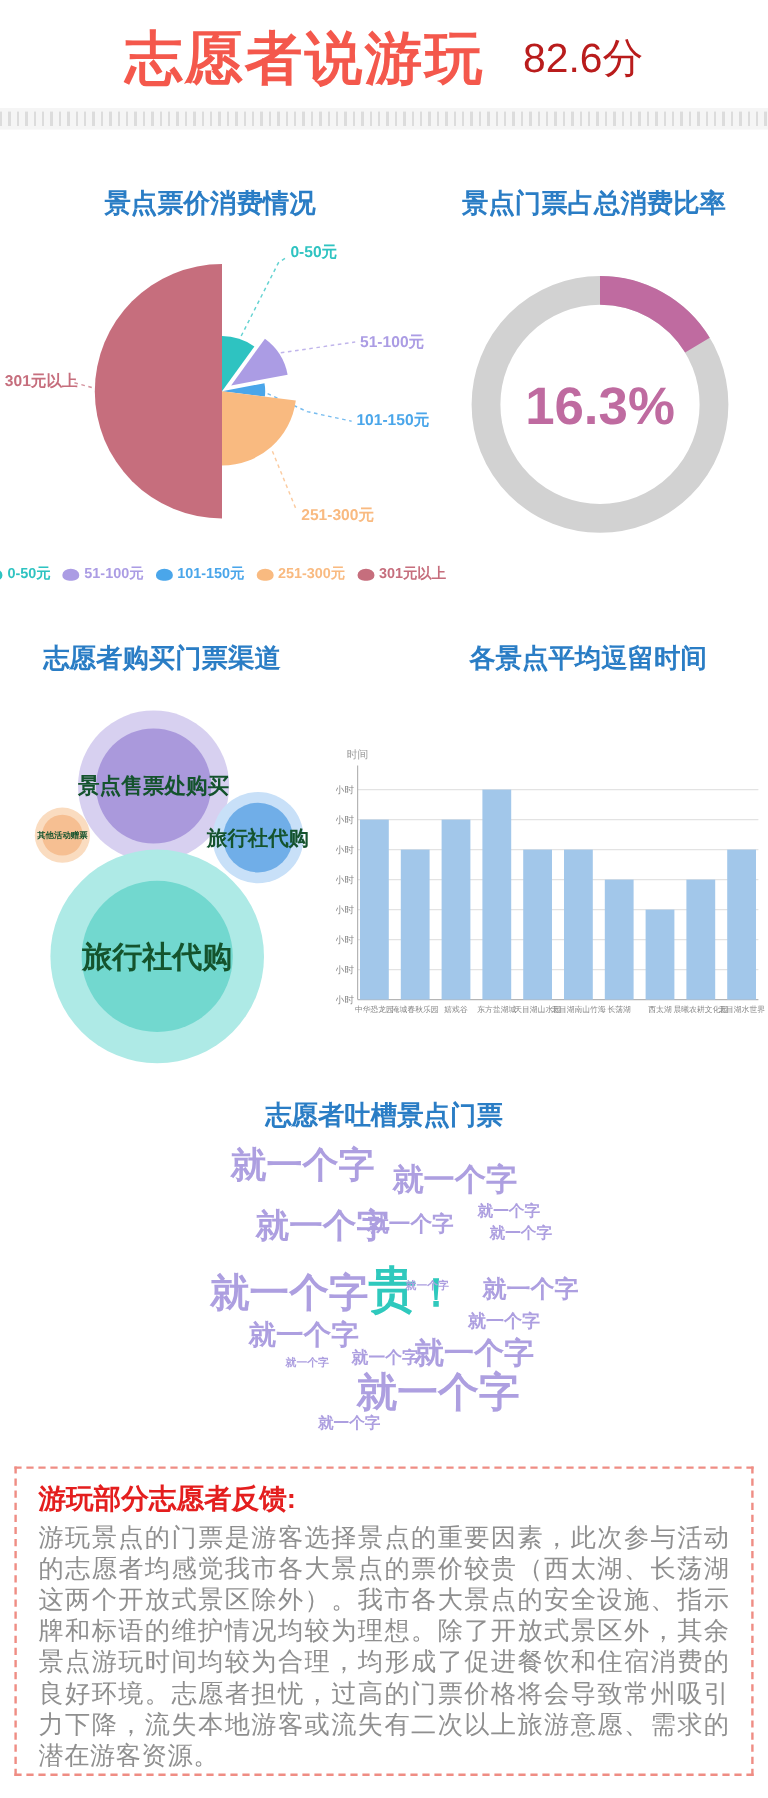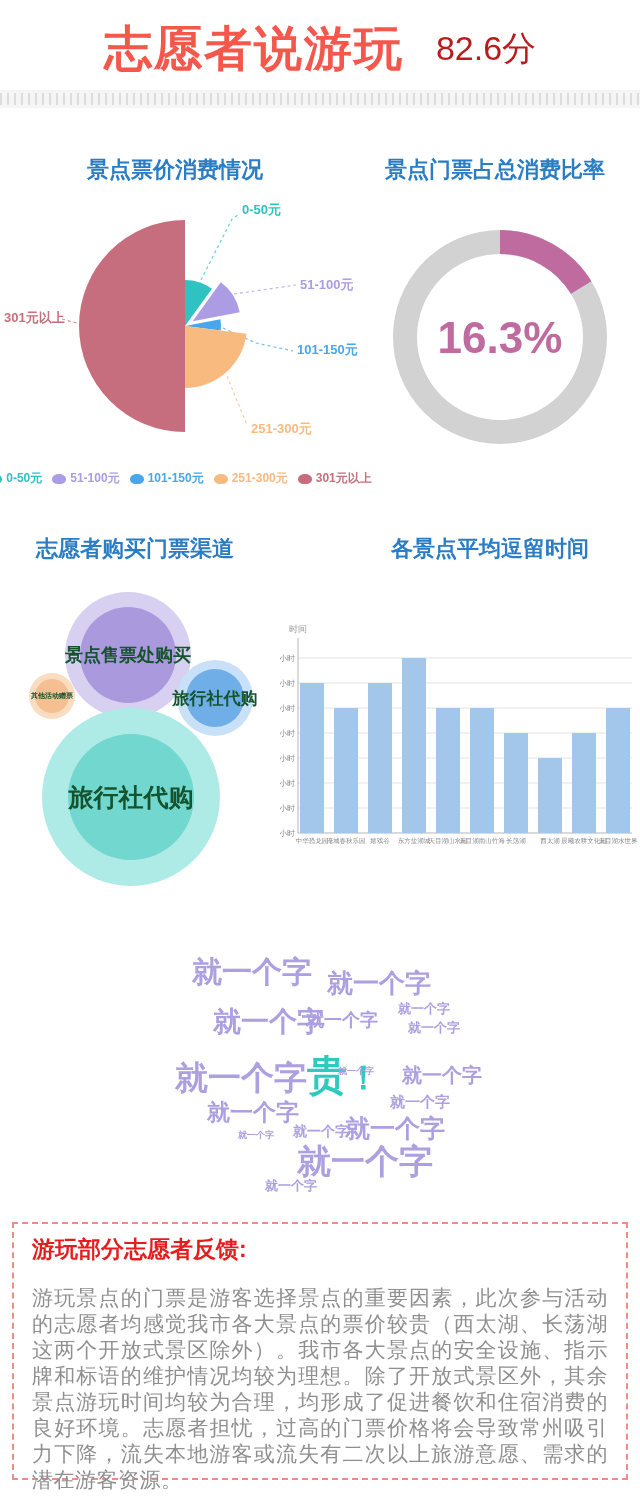--- a/index.html
+++ b/index.html
@@ -37,21 +37,21 @@
   .bubble{position:absolute;border-radius:50%;display:flex;align-items:center;justify-content:center;}
   .bubble .inner{position:absolute;border-radius:50%;left:50%;top:50%;transform:translate(-50%,-50%);
                  display:flex;align-items:center;justify-content:center;}
   .bubble .blabel{position:relative;color:#14532d;font-weight:bold;white-space:nowrap;z-index:2;}
 
   #cloud{position:absolute;top:945px;left:0;width:640px;height:265px;}
   .cloud-word{position:absolute;font-weight:bold;white-space:nowrap;line-height:1;}
 
   .feedback{position:absolute;top:1222px;left:12px;width:616px;height:258px;box-sizing:border-box;
             border:2px dashed #ef8d84;padding:10px 18px 8px 18px;background:#fff;}
-  .feedback .fb-title{color:#e41e1e;font-size:23px;font-weight:bold;margin-bottom:20px;}
+  .feedback .fb-title{color:#e41e1e;font-size:23px;font-weight:bold;margin-bottom:4px;}
   .feedback .fb-body{color:#8f8f8f;font-size:21px;line-height:26px;text-align:justify;letter-spacing:0.5px;}
 </style>
 </head>
 <body>
 
 <div id="page">
 
   <div class="header">
     <span class="main-title">志愿者说游玩</span>
     <span class="score">82.6分</span>
@@ -167,20 +167,21 @@
       <rect x="224" y="115" width="24" height="100" fill="#a2c7ea"></rect>
       <text x="236" y="225" text-anchor="middle" fill="#888888" font-size="6.5">长荡湖</text>
       <rect x="258" y="140" width="24" height="75" fill="#a2c7ea"></rect>
       <text x="270" y="225" text-anchor="middle" fill="#888888" font-size="6.5">西太湖</text>
       <rect x="292" y="115" width="24" height="100" fill="#a2c7ea"></rect>
       <text x="304" y="225" text-anchor="middle" fill="#888888" font-size="6.5">晨曦农耕文化园</text>
       <rect x="326" y="90" width="24" height="125" fill="#a2c7ea"></rect>
       <text x="338" y="225" text-anchor="middle" fill="#888888" font-size="6.5">天目湖水世界</text>
     </svg>
 
+  <div class="sec-title" id="t-complain">志愿者吐槽景点门票</div>
 
   <div id="cloud">
       <div class="cloud-word" style="left: 192px; top: 12px; color: rgb(173, 159, 224); font-size: 30px;">就一个字</div>
       <div class="cloud-word" style="left: 327px; top: 25px; color: rgb(173, 159, 224); font-size: 26px;">就一个字</div>
       <div class="cloud-word" style="left: 398px; top: 57px; color: rgb(173, 159, 224); font-size: 13px;">就一个字</div>
       <div class="cloud-word" style="left: 213px; top: 63px; color: rgb(173, 159, 224); font-size: 28px;">就一个字</div>
       <div class="cloud-word" style="left: 306px; top: 66px; color: rgb(173, 159, 224); font-size: 18px;">就一个字</div>
       <div class="cloud-word" style="left: 408px; top: 76px; color: rgb(173, 159, 224); font-size: 13px;">就一个字</div>
       <div class="cloud-word" style="left: 175px; top: 110px;"><span style="color: rgb(173, 159, 224); font-size: 33px;">就一个字</span><span style="color: rgb(47, 201, 189); font-size: 40px;">贵</span><span style="color: rgb(47, 201, 189); font-size: 33px;">！</span></div>
       <div class="cloud-word" style="left: 338px; top: 122px; color: rgb(173, 159, 224); font-size: 9px;">就一个字</div>

